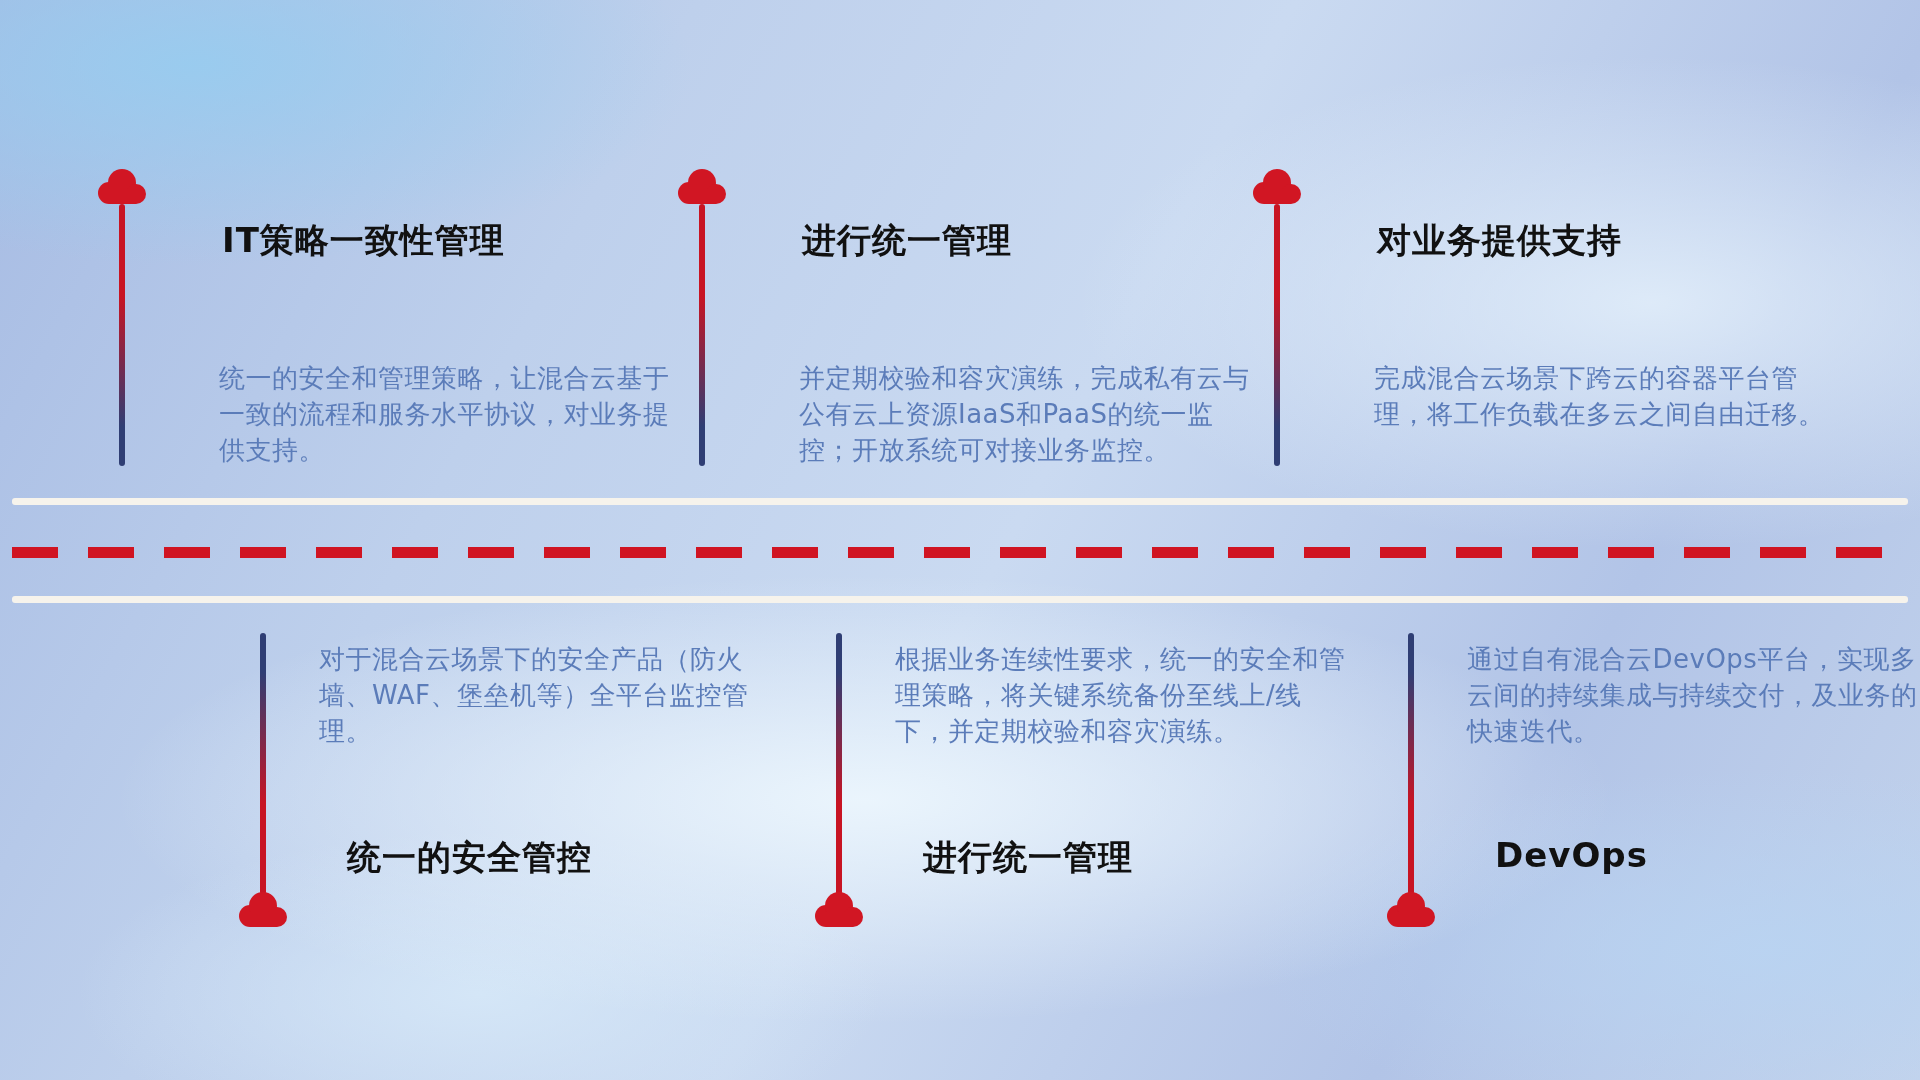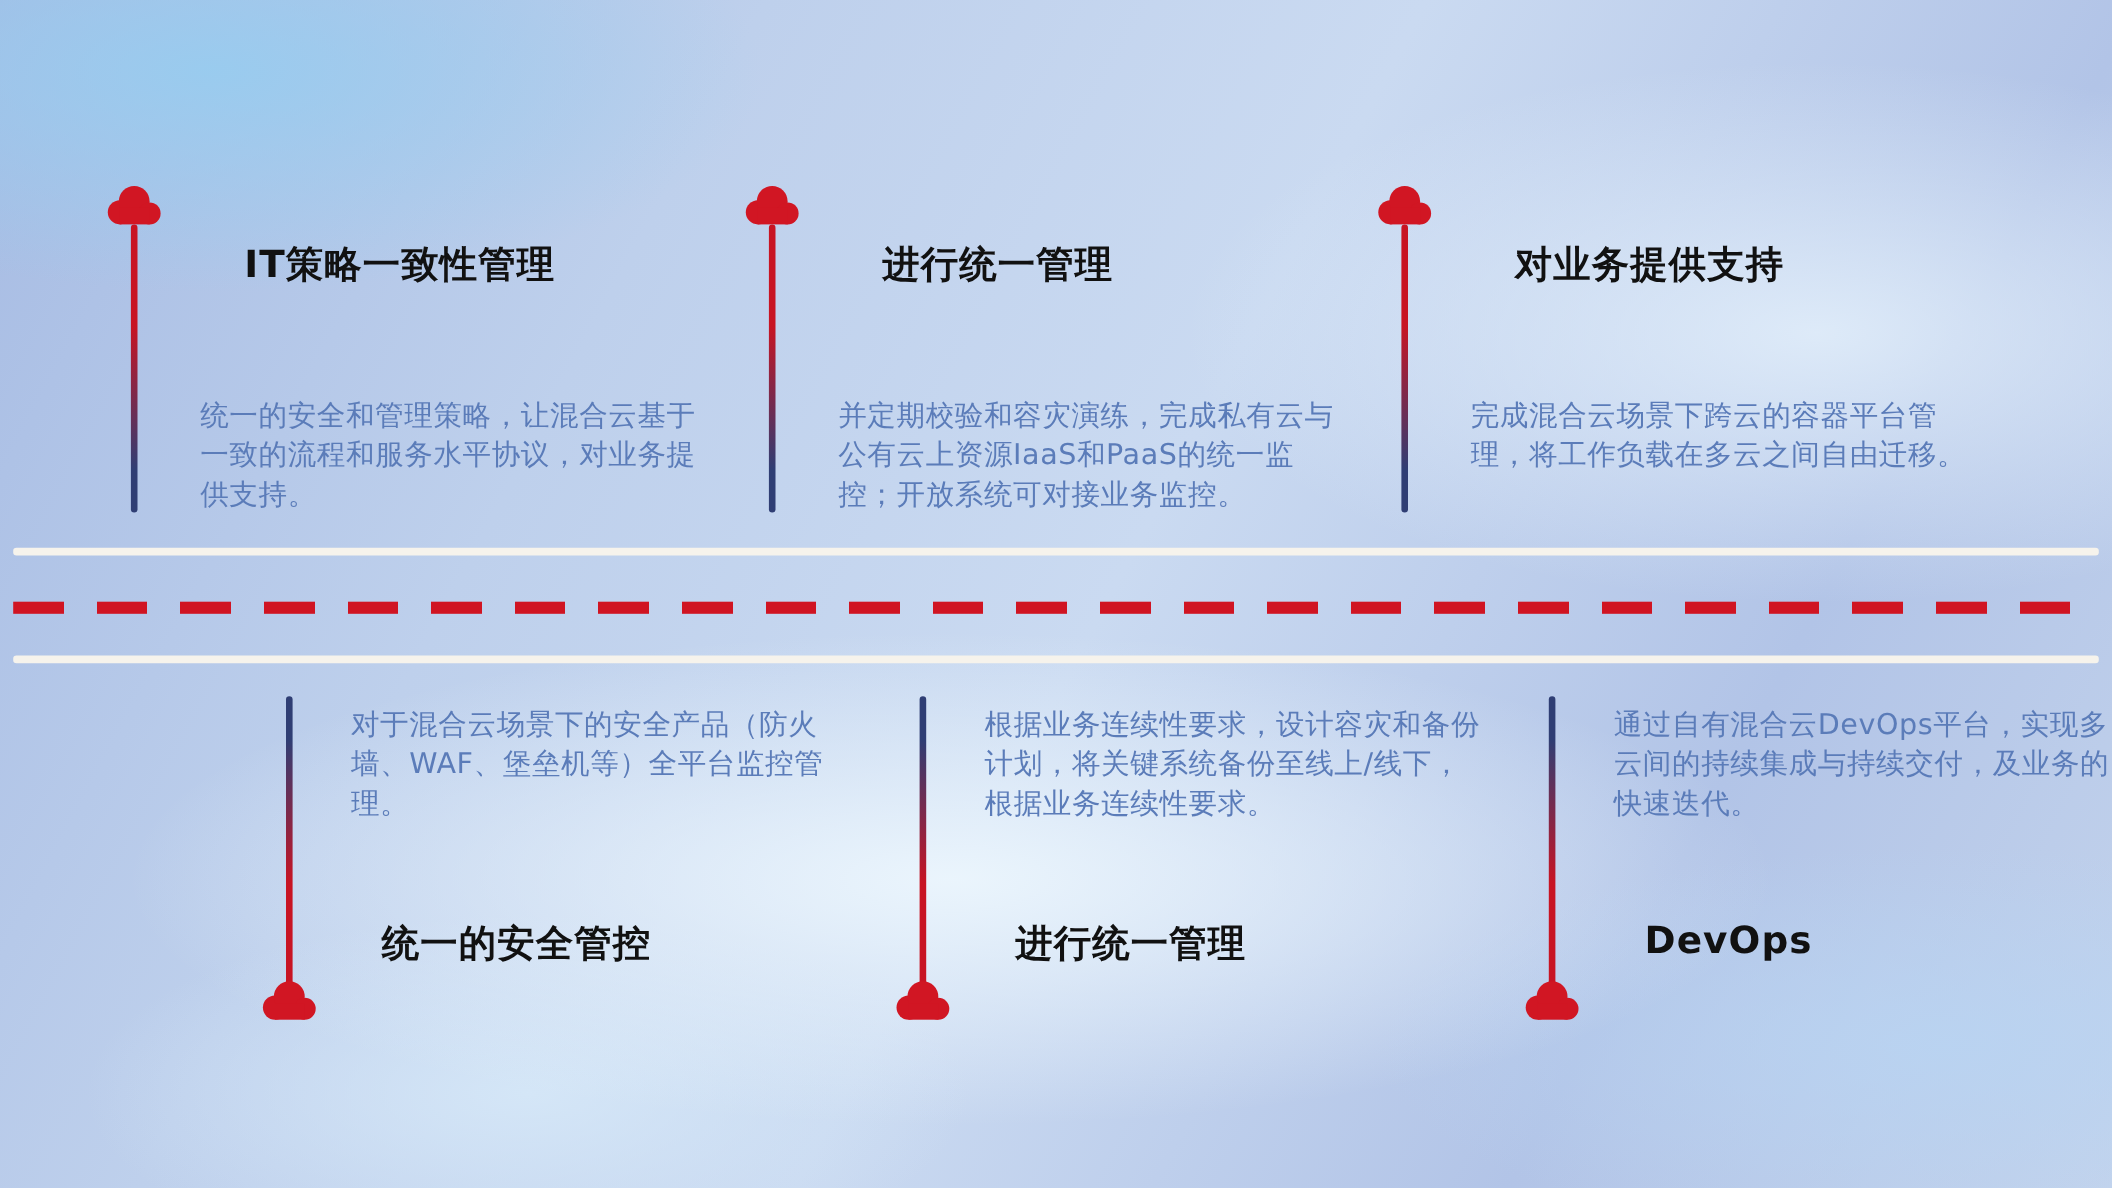--- a/index.html
+++ b/index.html
@@ -49,21 +49,21 @@
     font-size:34px;font-weight:bold;color:var(--title);
     letter-spacing:1px;white-space:nowrap;
   }
   .item.top-item .item-title{top:50px;margin-left:40px;}
   .item.bottom-item .item-title{top:202px;margin-left:24px;}
   .item-desc{
     position:absolute;left:86px;width:452px;
     font-size:26px;line-height:36px;color:var(--desc);
     letter-spacing:.5px;
   }
-  .item.top-item .item-desc{top:192px;}
+  .item.top-item .item-desc{top:192px;margin-left:37px;}
   .item.bottom-item .item-desc{top:8px;left:82px;}
 
   
   #t1{left:96px;top:168px;}
   #t2{left:676px;top:168px;}
   #t3{left:1251px;top:168px;}
   #b1{left:237px;top:633px;}
   #b2{left:813px;top:633px;}
   #b3{left:1385px;top:633px;}
 </style>
@@ -135,21 +135,21 @@
   <div class="item bottom-item" id="b2">
     <div class="vline"></div>
     <svg class="cloud" viewBox="0 0 52 38">
       <g fill="#d11623">
         <circle cx="13" cy="25" r="11"></circle>
         <circle cx="26" cy="15" r="14"></circle>
         <circle cx="40" cy="26" r="10"></circle>
         <rect x="13" y="21" width="27" height="15"></rect>
       </g>
     </svg>
-    <div class="item-desc">根据业务连续性要求，设计容灾和备份计划，将关键系统备份至线上/线下，根据业务连续性要求。</div>
+    <div class="item-desc">根据业务连续性要求，统一的安全和管理策略，将关键系统备份至线上/线下，并定期校验和容灾演练。</div>
     <div class="item-title">进行统一管理</div>
   </div>
 
   <div class="item bottom-item" id="b3">
     <div class="vline"></div>
     <svg class="cloud" viewBox="0 0 52 38">
       <g fill="#d11623">
         <circle cx="13" cy="25" r="11"></circle>
         <circle cx="26" cy="15" r="14"></circle>
         <circle cx="40" cy="26" r="10"></circle>

